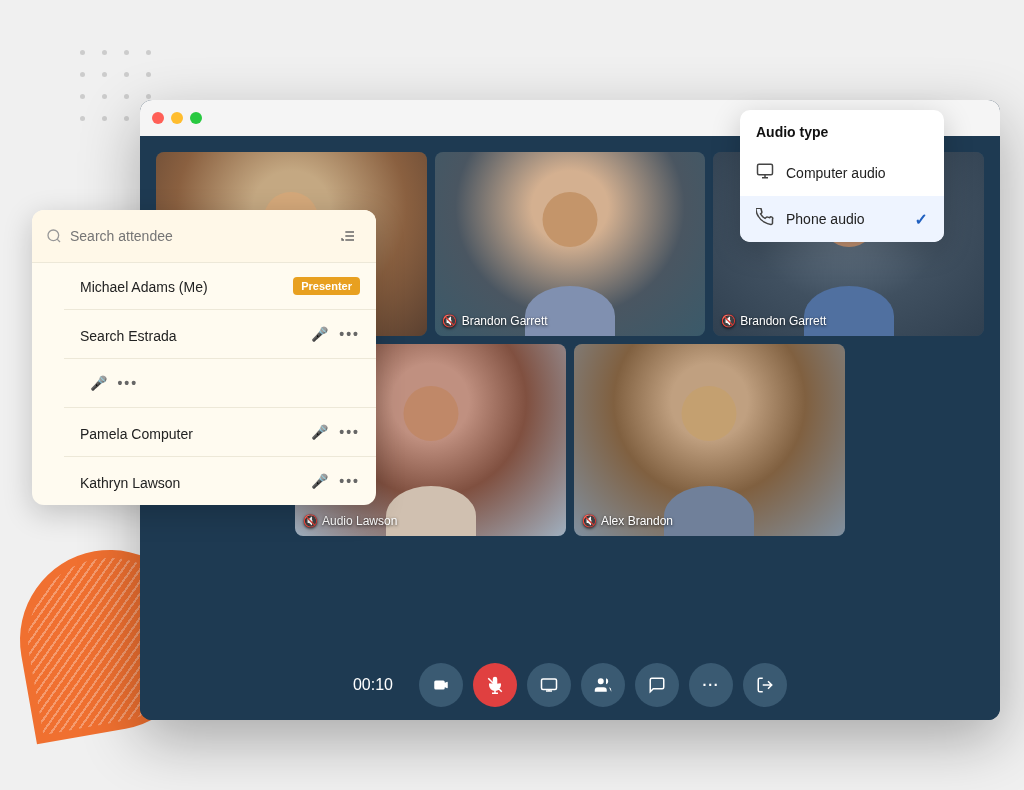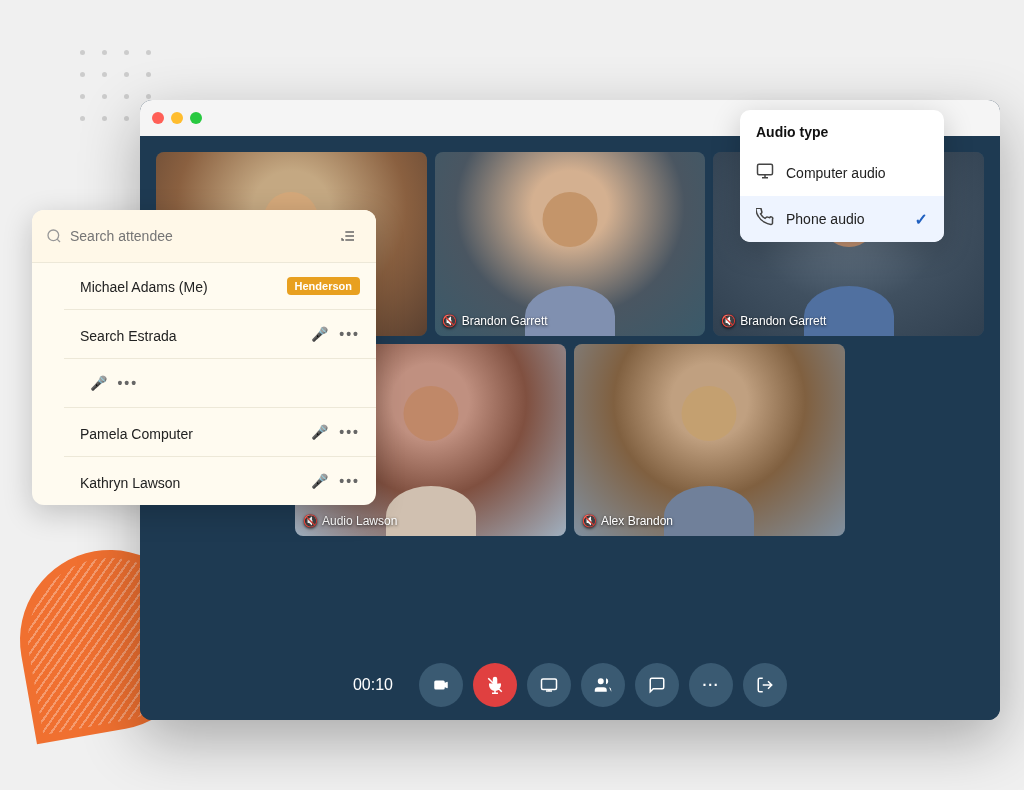--- a/index.html
+++ b/index.html
@@ -534,21 +534,21 @@
         <line x1="8" y1="6" x2="21" y2="6"></line>
         <line x1="8" y1="12" x2="21" y2="12"></line>
         <line x1="8" y1="18" x2="21" y2="18"></line>
         <polyline points="3,15 3,18 6,18"></polyline>
       </svg>
     </div>
   </div>
 
   <div class="attendee-row">
     <span class="attendee-name">Michael Adams (Me)</span>
-    <span class="presenter-badge">Henderson</span>
+    <span class="presenter-badge">Presenter</span>
   </div>
 
   <div class="attendee-row">
     <span class="attendee-name">Search Estrada</span>
     <div class="attendee-actions">
       <span class="mic-icon-btn">🎤</span>
       <span class="more-icon-btn">•••</span>
     </div>
   </div>
 

